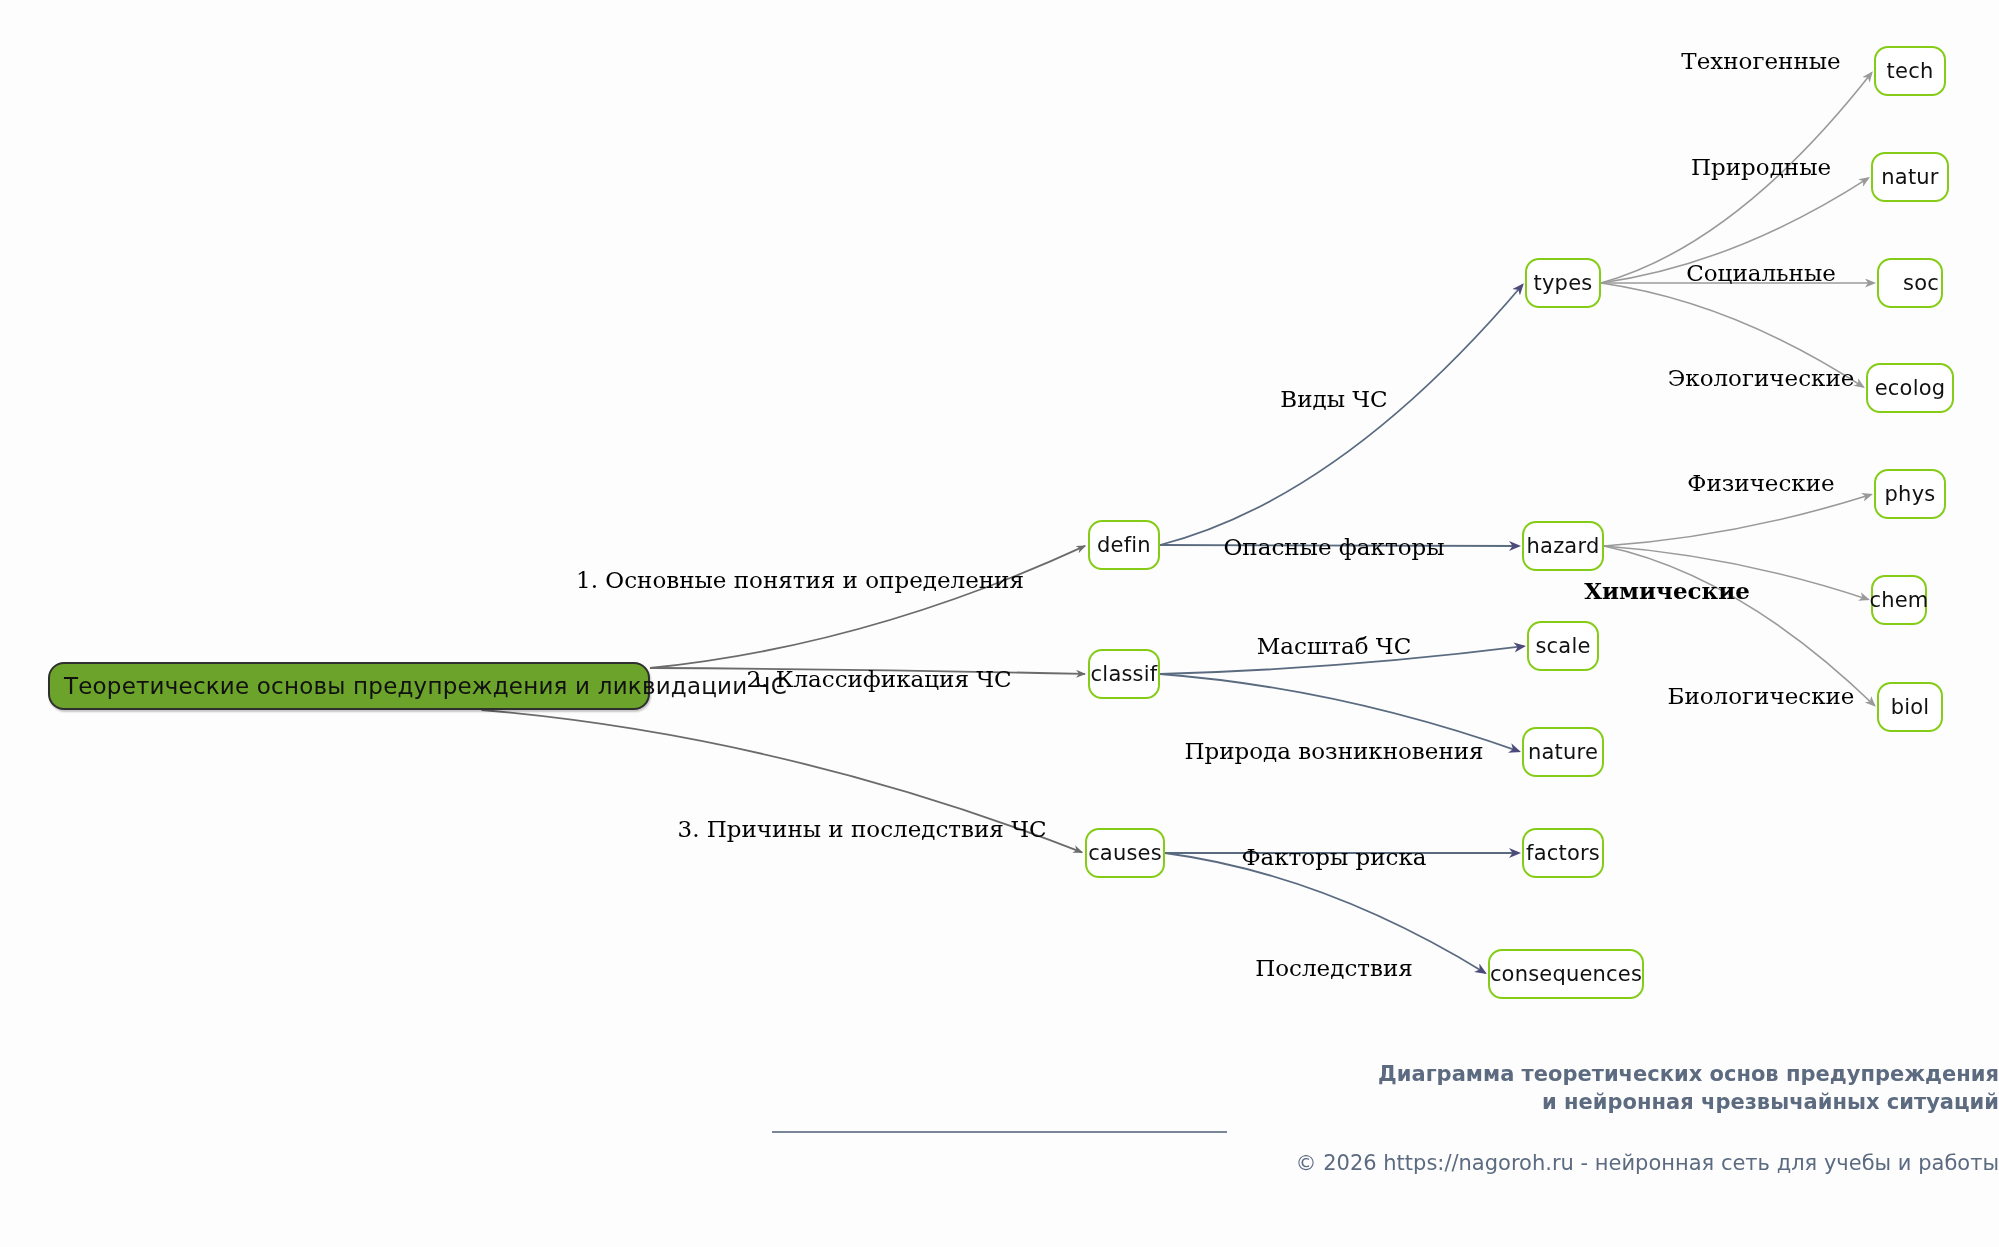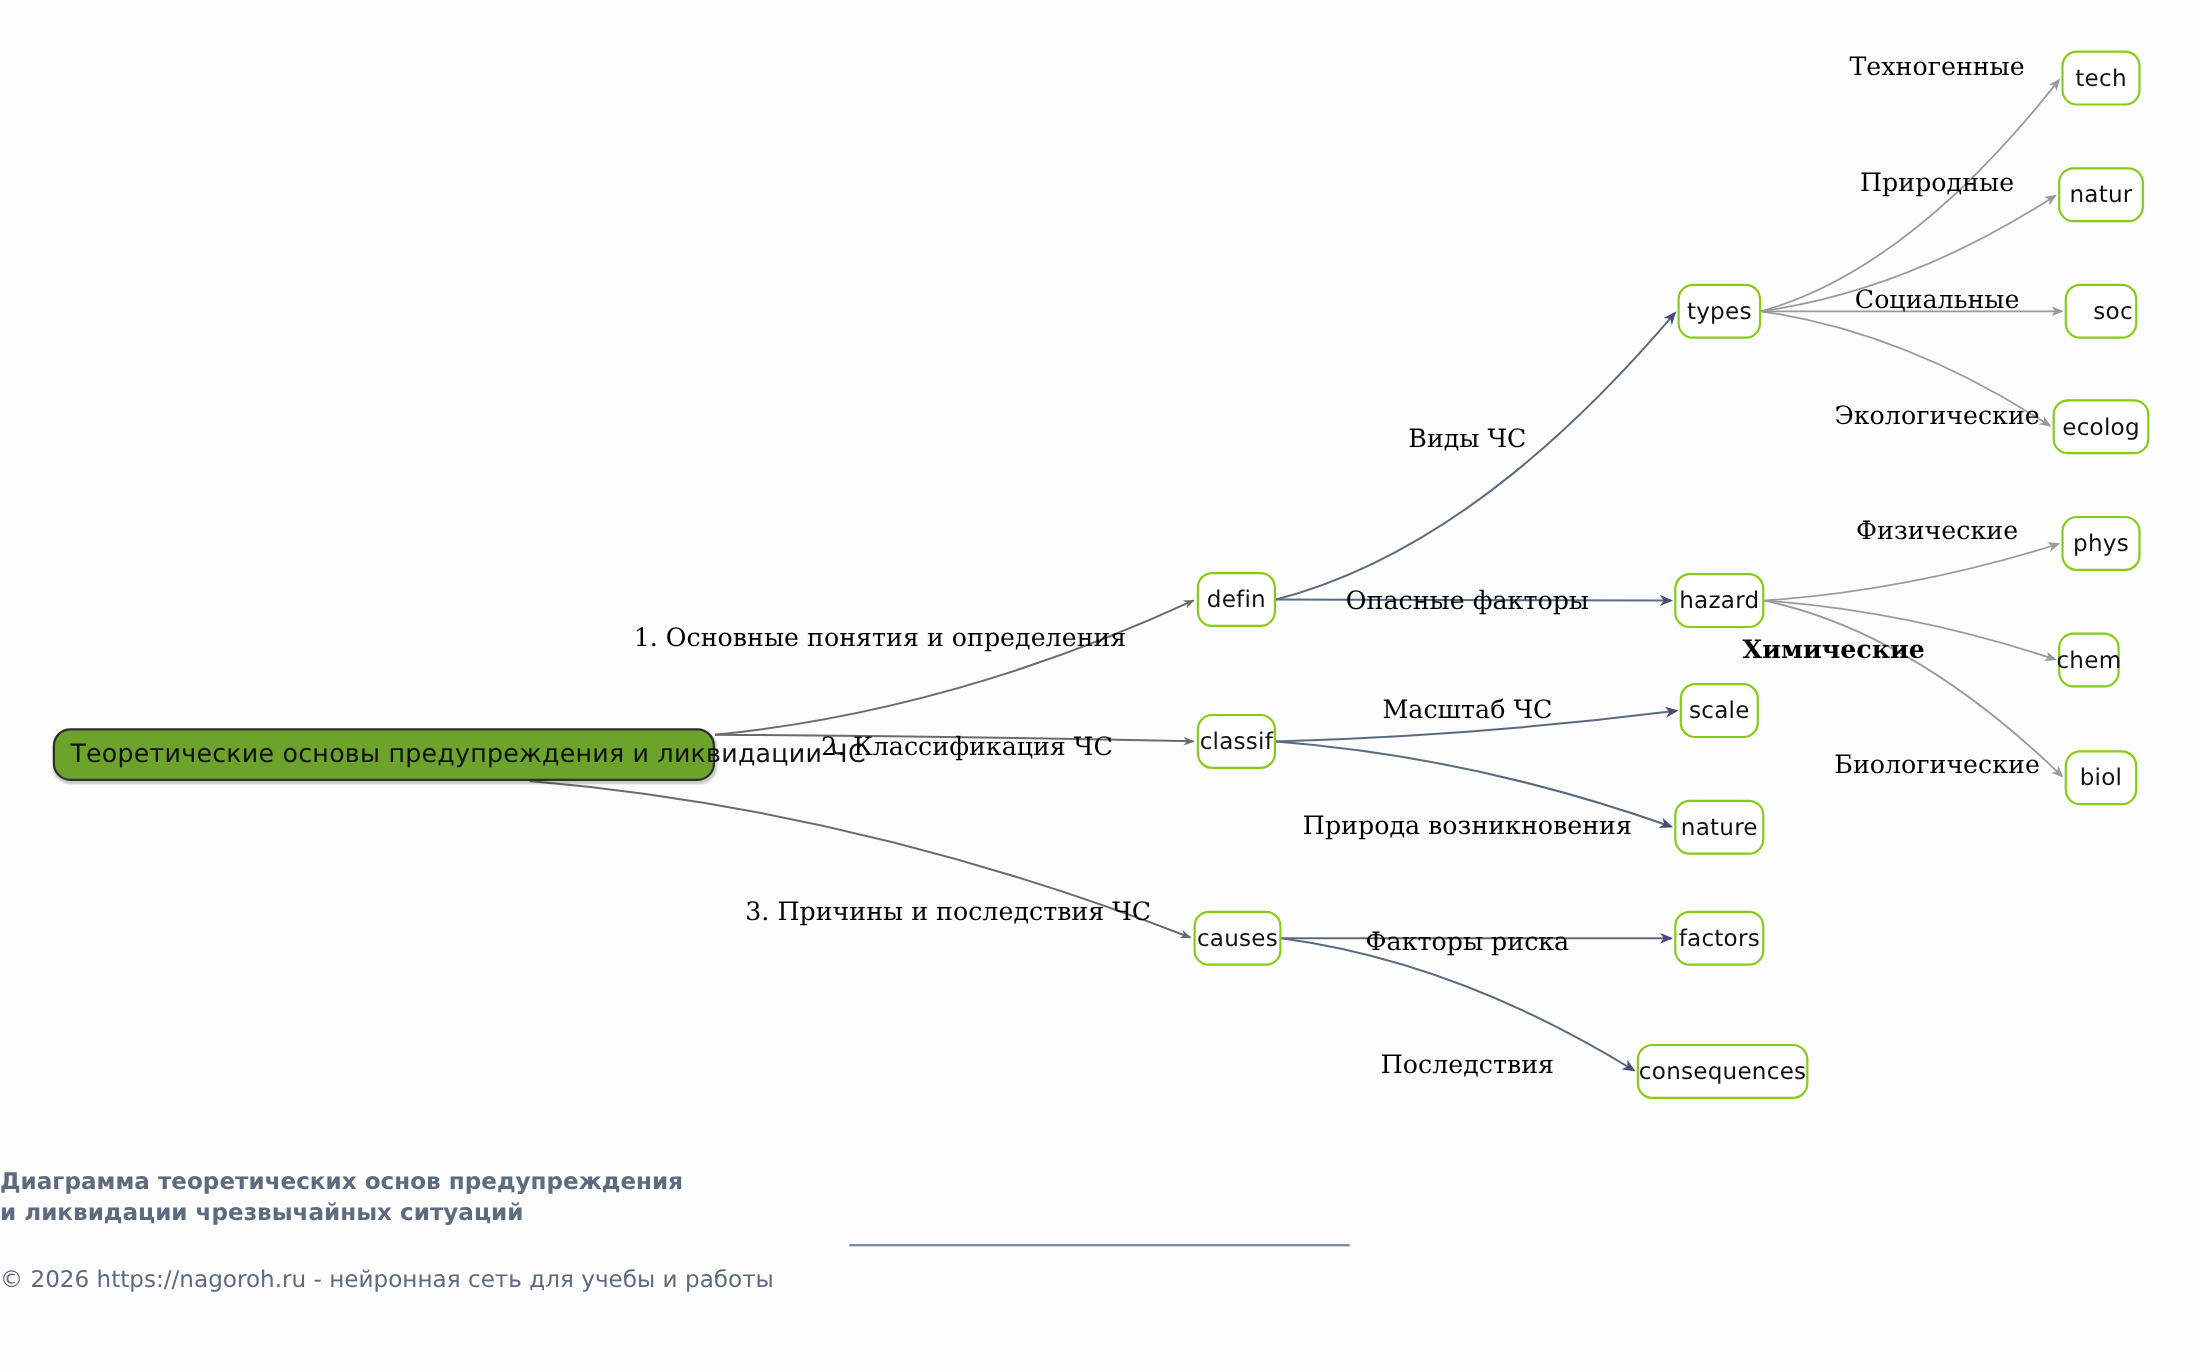--- a/index.html
+++ b/index.html
@@ -58,21 +58,21 @@
     white-space: nowrap;
     transform: translateX(-50%);
     pointer-events: none;
   }
   
   #footer {
     position: absolute;
     left: 0;
     top: 1060px;
     width: 1999px;
-    text-align: left;
+    text-align: right;
     font-family: "DejaVu Sans", sans-serif;
   }
   #footer .title-line {
     font-size: 21px;
     font-weight: bold;
     color: #5c6b80;
     line-height: 1.35;
   }
   #footer .divider {
     width: 455px;
@@ -157,18 +157,18 @@
       <div class="edge-label" style="left: 1761px; top: 154px;">Природные</div>
       <div class="edge-label" style="left: 1761px; top: 260px;">Социальные</div>
       <div class="edge-label" style="left: 1761px; top: 365px;">Экологические</div>
       <div class="edge-label" style="left: 1761px; top: 470px;">Физические</div>
       <div class="edge-label" style="left: 1667px; top: 577px; font-weight: bold;">Химические</div>
       <div class="edge-label" style="left: 1761px; top: 683px;">Биологические</div>
     </div>
 
   <div id="footer">
     <div class="title-line">Диаграмма теоретических основ предупреждения</div>
-    <div class="title-line">и ликвидации чрезвычайных ситуаций</div>
+    <div class="title-line">и нейронная чрезвычайных ситуаций</div>
     <div class="divider"></div>
     <div class="credit">© 2026 https://nagoroh.ru - нейронная сеть для учебы и работы</div>
   </div>
 
 </div>
 
 </body></html>

